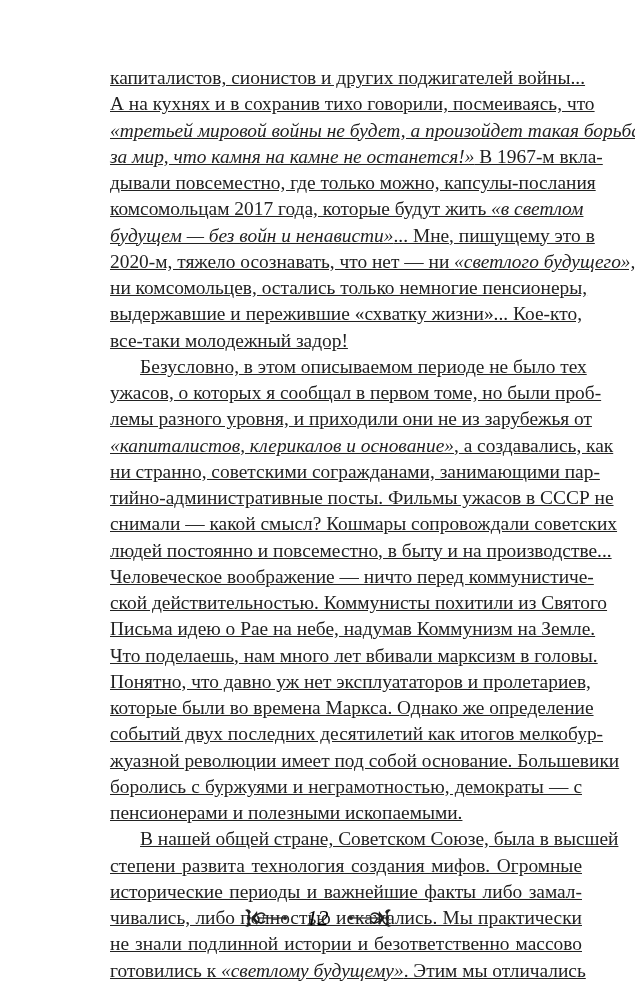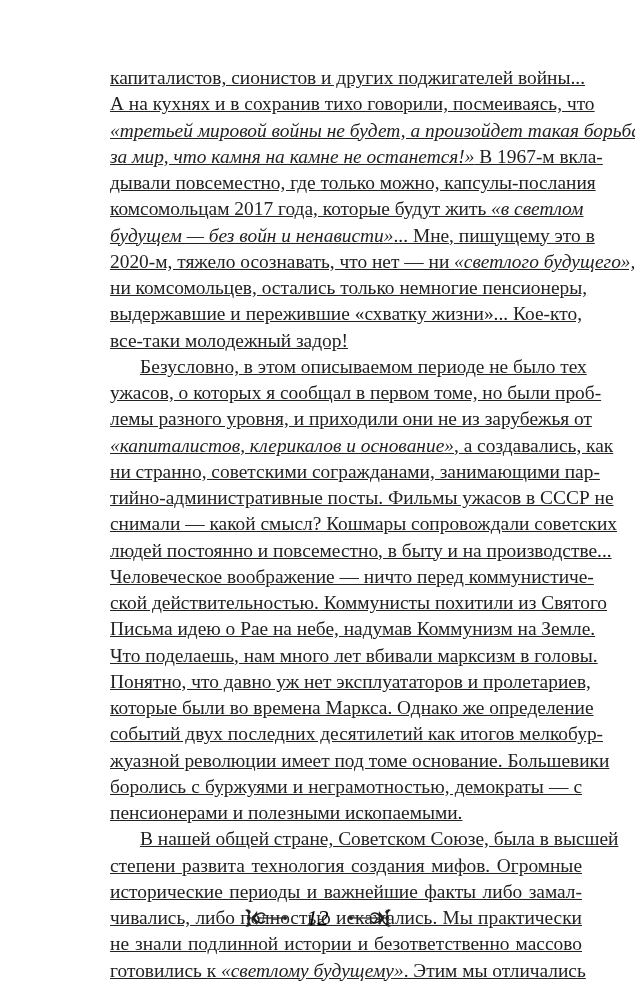--- a/index.html
+++ b/index.html
@@ -48,21 +48,21 @@
       <span class="line"><span>тийно-административные посты. Фильмы ужасов в СССР не</span></span>
       <span class="line"><span>снимали — какой смысл? Кошмары сопровождали советских</span></span>
       <span class="line"><span>людей постоянно и повсеместно, в быту и на производстве...</span></span>
       <span class="line"><span>Человеческое воображение — ничто перед коммунистиче-</span></span>
       <span class="line"><span>ской действительностью. Коммунисты похитили из Святого</span></span>
       <span class="line"><span>Письма идею о Рае на небе, надумав Коммунизм на Земле.</span></span>
       <span class="line"><span>Что поделаешь, нам много лет вбивали марксизм в головы.</span></span>
       <span class="line"><span>Понятно, что давно уж нет эксплуататоров и пролетариев,</span></span>
       <span class="line"><span>которые были во времена Маркса. Однако же определение</span></span>
       <span class="line"><span>событий двух последних десятилетий как итогов мелкобур-</span></span>
-      <span class="line"><span>жуазной революции имеет под томе основание. Большевики</span></span>
+      <span class="line"><span>жуазной революции имеет под собой основание. Большевики</span></span>
       <span class="line"><span>боролись с буржуями и неграмотностью, демократы — с</span></span>
       <span class="line last"><span>пенсионерами и полезными ископаемыми.</span></span>
       <span class="line indent"><span>В нашей общей стране, Советском Союзе, была в высшей</span></span>
       <span class="line"><span>степени развита технология создания мифов. Огромные</span></span>
       <span class="line"><span>исторические периоды и важнейшие факты либо замал-</span></span>
       <span class="line"><span>чивались, либо полностью искажались. Мы практически</span></span>
       <span class="line"><span>не знали подлинной истории и безответственно массово</span></span>
       <span class="line"><span>готовились к </span><span class="it">«светлому будущему»</span><span>. Этим мы отличались</span></span>
     </div>
 

